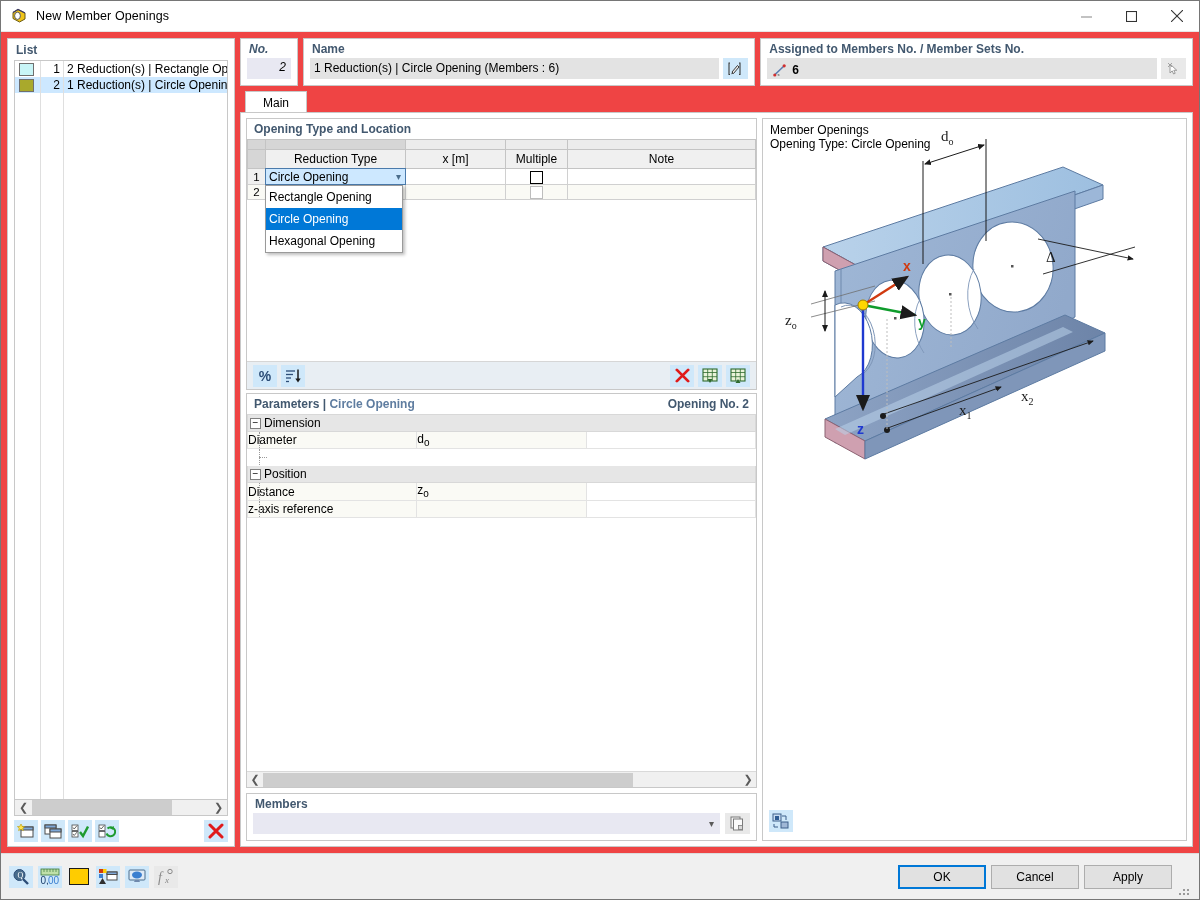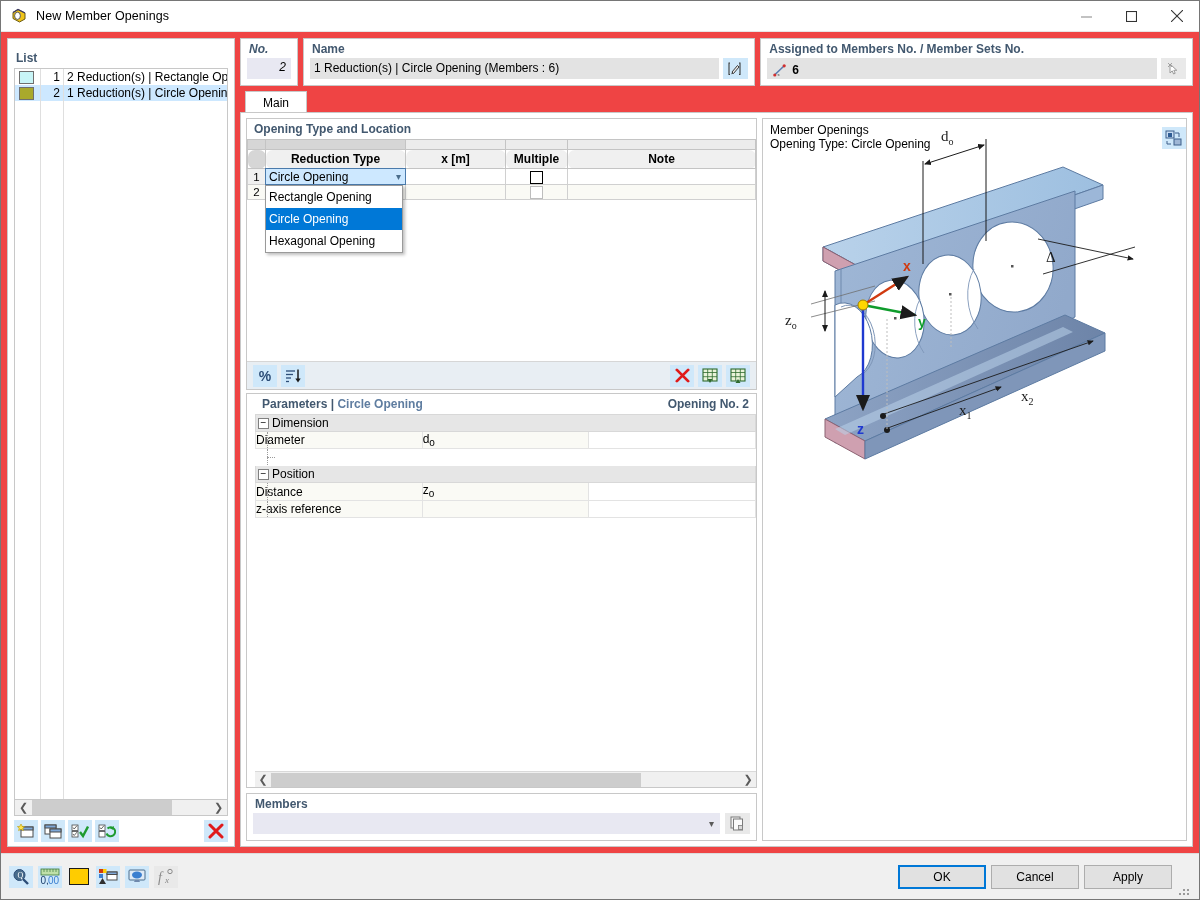--- a/index.html
+++ b/index.html
@@ -45,21 +45,21 @@
 
   
   .list-panel {
     width: 228px; flex: 0 0 228px;
     background: #ffffff; border: 1px solid #c8c8c8;
     display: flex; flex-direction: column;
     margin-right: 5px;
   }
   .panel-caption {
     font-size: 12px; font-weight: bold; color: #42586f;
-    padding: 12px 8px 3px 8px;
+    padding: 4px 8px 3px 8px;
   }
   .list-body {
     flex: 1 1 auto; margin: 0 6px; border: 1px solid #c8c8c8;
     border-bottom: none; background: #fff; overflow: hidden; position: relative;
   }
   .list-row {
     display: flex; align-items: center; height: 16px; font-size: 12px;
     white-space: nowrap;
   }
   .list-row.selected { background: #cde8ff; }
@@ -142,22 +142,22 @@
   .sect-title {
     font-size: 12px; font-weight: bold; color: #42586f; padding: 3px 7px 3px 7px;
   }
   .tbl-wrap { margin: 0 0 0 0; position: relative; }
   table.grid { border-collapse: collapse; width: 100%; font-size: 12px; table-layout: fixed; }
   table.grid th, table.grid td {
     border: 1px solid #d0d0d0; padding: 0; height: 15px;
   }
   table.grid thead tr.sup th { height: 10px; background: #d6d6d6; border-color: #c4c4c4; }
   table.grid thead tr.hdr th {
-    background: #f0f0f0; font-weight: bold; text-align: center; height: 19px;
-    border-color: #c4c4c4; color: #000; border-radius: 7px;
+    background: #f0f0f0; font-weight: normal; text-align: center; height: 19px;
+    border-color: #c4c4c4; color: #000;
   }
   table.grid td.rownum {
     background: #f0f0f0; text-align: center; width: 18px; color: #000; font-size: 11.5px;
   }
   table.grid tr.alt td { background: #fafaf5; }
   table.grid td.cell { background: #ffffff; }
   .cb {
     width: 13px; height: 13px; border: 1px solid #000; background: #fff;
     display: inline-block; vertical-align: middle;
   }
@@ -227,21 +227,21 @@
   .comment-row { display: flex; margin: 0 6px 6px 6px; gap: 5px; }
   .comment-field {
     flex: 1 1 auto; height: 21px; background: #e8e8f2; display: flex; align-items: center;
     padding-left: 4px;
   }
   .comment-field .caret { margin-left: auto; margin-right: 6px; color: #5a5a5a; font-size: 10px; }
 
   
   .gfx {
     flex: 1 1 auto; background: #ffffff; border: 1px solid #c8c8c8;
-    display: flex; position: relative; min-height: 0;
+    display: flex; flex-direction: column; position: relative; min-height: 0;
   }
   .gfx-label { position: absolute; left: 7px; top: 4px; font-size: 12px; line-height: 14px; color: #000; }
   .gfx-canvas { flex: 1 1 auto; position: relative; overflow: hidden; }
   .gfx-foot { height: 38px; display: flex; align-items: center; padding-left: 6px; }
 
   
   .bottombar {
     height: 46px; flex: 0 0 46px; background: #f0f0f0;
     border-top: 1px solid #dcdcdc; display: flex; align-items: center;
     padding: 0 8px; gap: 5px;
@@ -502,21 +502,21 @@
                   <line x1="2" y1="4.5" x2="16" y2="4.5" stroke="#2f6b2f" stroke-width=".8"></line>
                   <line x1="6.7" y1="1" x2="6.7" y2="13" stroke="#2f6b2f" stroke-width=".8"></line>
                   <line x1="11.3" y1="1" x2="11.3" y2="13" stroke="#2f6b2f" stroke-width=".8"></line>
                   <line x1="2" y1="8.7" x2="16" y2="8.7" stroke="#2f6b2f" stroke-width=".8"></line>
                   <path d="M6.5 15 L11.5 15 L9 11 Z" fill="#2f6b2f"></path>
                 </svg>
               </div>
             </div>
           </div>
 
-          <div class="sect" style="flex:1 1 auto;margin-top:3px;min-height:0;padding-left:8px;">
+          <div class="sect" style="flex:1 1 auto;margin-top:3px;min-height:0;">
             <div class="param-head">
               <span class="left">
                 <span>Parameters</span><span> | </span><span class="sub">Circle Opening</span>
               </span>
               <span class="right">Opening No. 2</span>
             </div>
             <table class="ptbl">
               <tbody>
                   <tr class="grp">
                 <td colspan="3">

